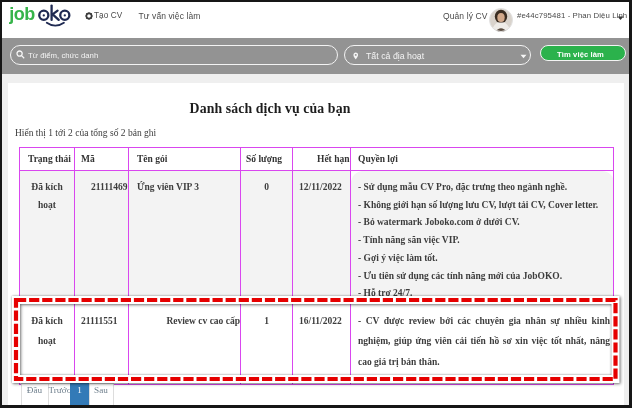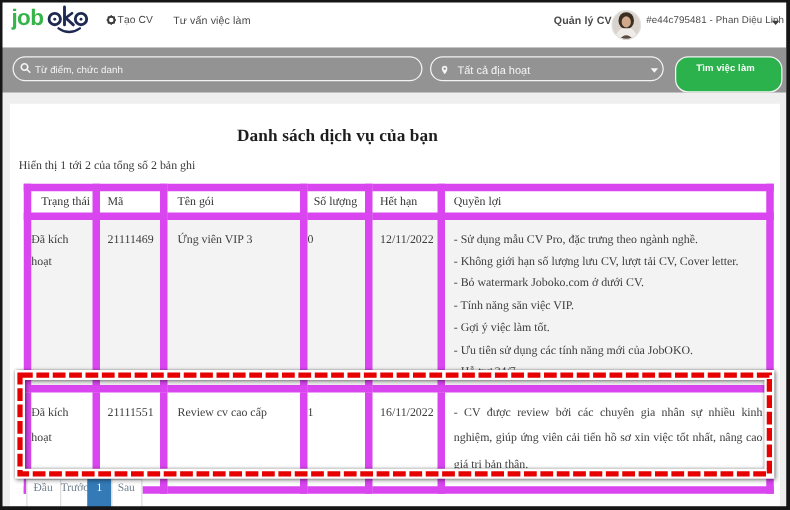--- a/index.html
+++ b/index.html
@@ -14,34 +14,34 @@
 
   
   .hdr { left:0; top:0; width:629px; height:38px; background:#fff; }
   .nav { font-size:8.5px; color:#4a4a4a; letter-spacing:0.1px; white-space:nowrap; }
 
   
   .bar { left:0; top:38px; width:629px; height:36px; background:#939393; }
   .pill { position:absolute; border:1.4px solid #f3f3f3; border-radius:10.5px; height:20px; top:45px; }
   .pill1 { left:10px; width:328px; }
   .pill2 { left:343.5px; width:187.5px; }
-  .btn { position:absolute; left:540px; top:45px; width:86px; height:29px; padding-right:5px; background:#2bb24c; border:1.4px solid #f4f4f4; border-radius:10.5px; color:#fff; font-size:7.6px; font-weight:bold; text-align:center; line-height:18.5px; letter-spacing:0.1px; }
+  .btn { position:absolute; left:540px; top:45px; width:86px; height:16px; padding-right:5px; background:#2bb24c; border:1.4px solid #f4f4f4; border-radius:10.5px; color:#fff; font-size:7.6px; font-weight:bold; text-align:center; line-height:18.5px; letter-spacing:0.1px; }
 
   
   .panel { left:8px; top:83px; width:616px; height:322px; background:#fff; }
   .serif { font-family:"Liberation Serif", serif; }
   h1 { font-family:"Liberation Serif", serif; font-size:13.8px; font-weight:bold; color:#1d1d1d; text-align:center; letter-spacing:0.1px; }
 
   table { border-collapse:collapse; table-layout:fixed; font-family:"Liberation Serif", serif; font-size:9.5px; color:#3d3d3d; }
-  th, td { border:6px solid #d946ef; vertical-align:top; font-weight:normal; }
+  th, td { border:1px solid #d946ef; vertical-align:top; font-weight:bold; }
   th { height:23px; vertical-align:middle; text-align:left; padding:0 0 0 7px; color:#343434; }
   td { padding-top:8px; }
   tr.r1 td { height:128px; line-height:17.7px; background:#f3f3f3; }
   tr.r2 td { height:81px; line-height:20.3px; padding-top:7px; }
-  .tc { }
+  .tc { text-align:center; }
 
   
   .pgn { left:20.5px; top:383px; font-family:"Liberation Serif", serif; font-size:9.5px; white-space:nowrap; }
   .pg { display:inline-block; border:1px solid #ddd; background:#fff; color:#70808e; height:24px; line-height:12px; font-size:9.2px; text-align:center; margin-right:-1px; vertical-align:top; }
   .pg.act { background:#337ab7; border-color:#337ab7; color:#fff; }
 </style>
 </head>
 <body>
 
 <div class="abs hdr"></div>
@@ -66,21 +66,21 @@
     <line x1="0.2" y1="4" x2="1.6" y2="4"></line>
       <line x1="6.4" y1="4" x2="7.8" y2="4"></line>
     <line x1="1.3" y1="1.3" x2="2.3" y2="2.3"></line>
       <line x1="5.7" y1="5.7" x2="6.7" y2="6.7"></line>
     <line x1="5.7" y1="2.3" x2="6.7" y2="1.3"></line>
       <line x1="1.3" y1="6.7" x2="2.3" y2="5.7"></line>
   </g>
 </svg>
 <div class="abs nav" style="left:94px; top:11px; font-size:8.2px;">Tạo CV</div>
 <div class="abs nav" style="left:138.5px; top:11px;">Tư vấn việc làm</div>
-<div class="abs nav" style="left:443px; top:11px;font-weight:bold;">Quản lý CV</div>
+<div class="abs nav" style="left:443px; top:11px;">Quản lý CV</div>
 <svg class="abs" style="left:488.5px; top:8px;" width="24" height="24" viewBox="0 0 24 24">
   <defs>
       <clipPath id="av">
         <circle cx="12" cy="12" r="11.5"></circle>
       </clipPath>
     </defs>
   <g clip-path="url(#av)">
     <rect width="24" height="24" fill="#d9d3cc"></rect>
     <ellipse cx="12" cy="8.5" rx="6.2" ry="6.8" fill="#3a2d22"></ellipse>
     <ellipse cx="12" cy="9.5" rx="3.7" ry="4.5" fill="#d2a98b"></ellipse>
@@ -124,35 +124,35 @@
     <col style="width:52px">
       <col style="width:58px">
       <col style="width:263px">
   </colgroup>
   <tbody>
       <tr>
     <th style="padding-left:8px;">Trạng thái</th>
         <th style="padding-left:6px;">Mã</th>
         <th style="padding-left:8px;">Tên gói</th>
     <th style="padding-left:5px;">Số lượng</th>
-        <th style="padding-left:6px;">Hết hạn</th>
+        <th style="padding-left:24px;">Hết hạn</th>
         <th>Quyền lợi</th>
   </tr>
   <tr class="r1">
     <td class="tc">Đã kích<br>hoạt</td>
-    <td style="padding-left:6px;margin-top:38px;">21111469</td>
+    <td style="padding-left:16px;margin-top:38px;">21111469</td>
     <td style="padding-left:8px;margin-left:44px;">Ứng viên VIP 3</td>
     <td class="tc">0</td>
     <td style="padding-left:6px;">12/11/2022</td>
     <td style="padding-left:7px; padding-right:6px;border-radius:12px;">- Sử dụng mẫu CV Pro, đặc trưng theo ngành nghề.<br>- Không giới hạn số lượng lưu CV, lượt tải CV, Cover letter.<br>- Bỏ watermark Joboko.com ở dưới CV.<br>- Tính năng săn việc VIP.<br>- Gợi ý việc làm tốt.<br>- Ưu tiên sử dụng các tính năng mới của JobOKO.<br>- Hỗ trợ 24/7.</td>
   </tr>
   <tr class="r2">
     <td class="tc">Đã kích<br>hoạt</td>
     <td style="padding-left:6px;">21111551</td>
-    <td style="padding-left:8px;">Review cv cao cấp</td>
+    <td style="padding-left:8px;text-align:right;">Review cv cao cấp</td>
     <td class="tc">1</td>
     <td style="padding-left:6px;">16/11/2022</td>
     <td style="padding-left:7px; padding-right:3px; text-align:justify;">- CV được review bởi các chuyên gia nhân sự nhiều kinh nghiệm, giúp ứng viên cải tiến hồ sơ xin việc tốt nhất, nâng cao giá trị bản thân.</td>
   </tr>
 </tbody>
   </table>
 
 <div class="abs pgn">
   <span class="pg" style="width:28px;">Đầu</span><span class="pg" style="width:23px;">Trước</span><span class="pg act" style="width:20px;">1</span><span class="pg" style="width:25px;">Sau</span><span class="pg" style="width:31px;margin-top:24px;">Cuối</span>
 </div>

